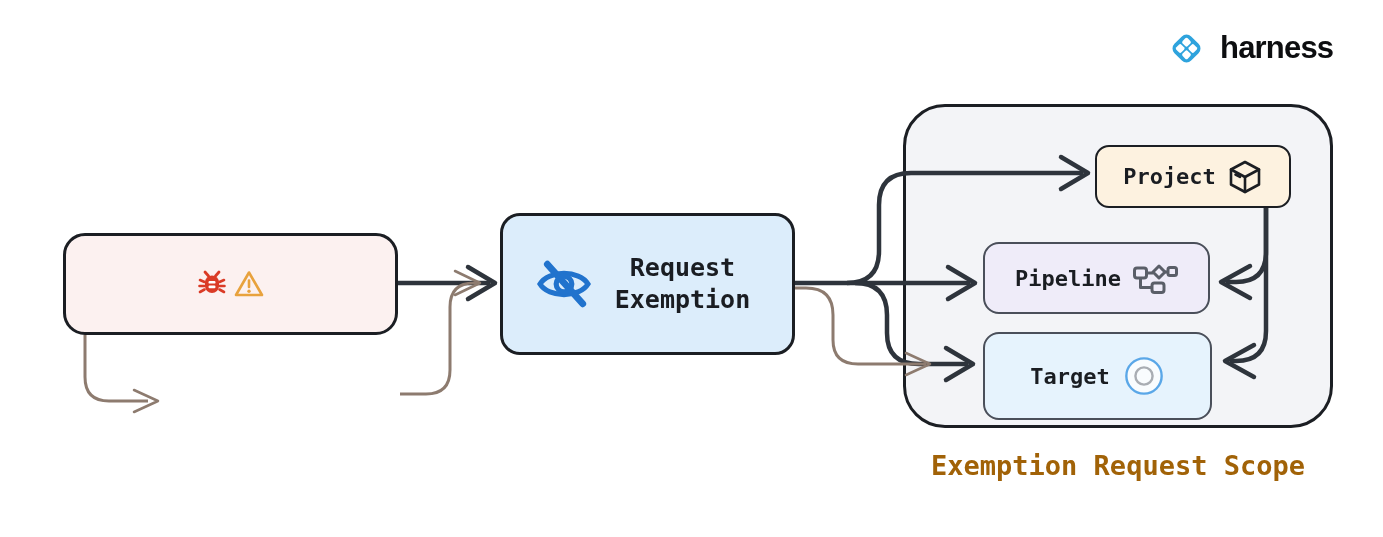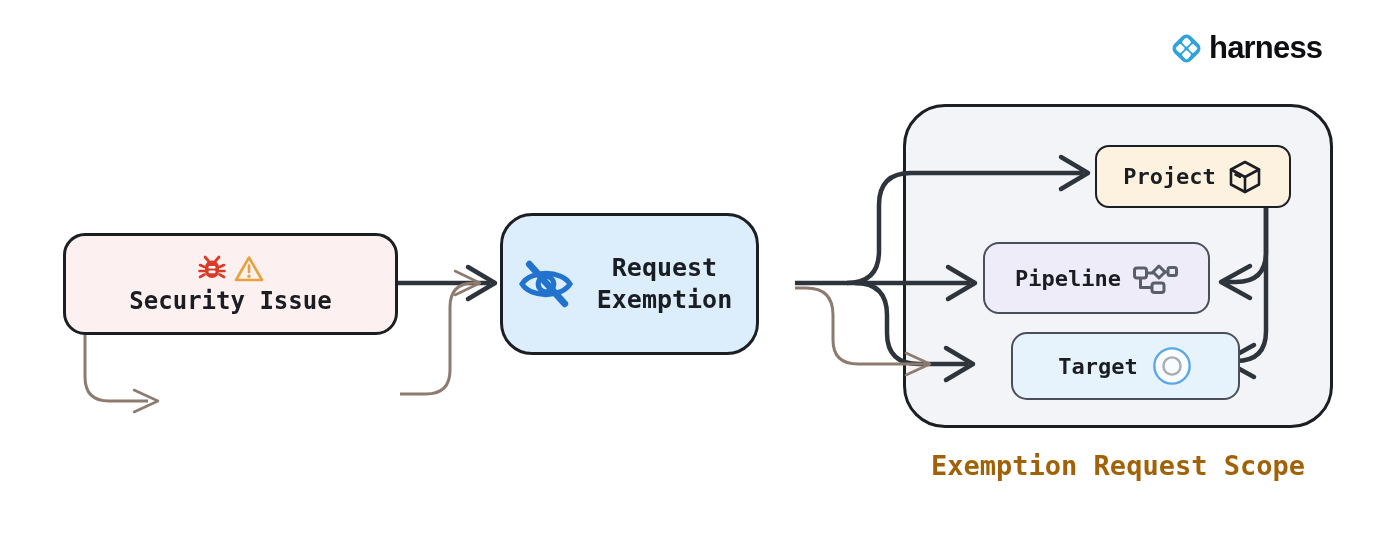--- a/index.html
+++ b/index.html
@@ -27,40 +27,40 @@
     border:3px solid var(--border-dark,#17191d); border-radius:22px;
     background:var(--fill-security,#fcf1f0); flex-direction:column; gap:3px; }
   #security .label { font-size:24px; }
   .icon-row { display:flex; align-items:center; gap:7px; }
 
   #occurrences { left:168px; top:360px; width:232px; height:67px;
     border:2.5px solid var(--border-dark,#212429); border-radius:16px;
     background:var(--fill-occurrence,#fbf2de); }
   #occurrences .label { font-size:20px; }
 
-  #exemption { left:500px; top:213px; width:259px; height:142px;
-    border:3px solid var(--border-dark,#17191d); border-radius:32px;
+  #exemption { left:500px; top:213px; width:295px; height:142px;
+    border:3px solid var(--border-dark,#17191d); border-radius:20px;
     background:var(--fill-exemption,#dcedfb); gap:14px;align-items:center; }
   #exemption .label { width:154px; font-size:25px; text-align:center; line-height:1.3; }
 
   #project { left:1095px; top:145px; width:196px; height:63px;
     border:2.5px solid var(--border-dark,#17191d); border-radius:14px;
     background:var(--fill-project,#fdf2e0); gap:11px; }
   #project .label, #pipeline .label, #target .label { font-size:22px; }
 
   #pipeline { left:983px; top:242px; width:227px; height:72px;
     border:2px solid var(--border-gray,#4a4f5a); border-radius:16px;
     background:var(--fill-pipeline,#efecf9); gap:11px; }
 
-  #target { left:983px; top:332px; width:229px; height:68px;
+  #target { left:983px; top:332px; width:229px; height:88px;
     border:2px solid var(--border-gray,#4a4f5a); border-radius:16px;
-    background:var(--fill-target,#e6f3fd); gap:13px;margin-left:28px; }
+    background:var(--fill-target,#e6f3fd); gap:13px; }
 
   #logo { position:absolute; left:1169px; top:30px; display:flex;
-    align-items:center; gap:5px; z-index:3; }
+    align-items:center; gap:16px; z-index:3; }
   #logo .word { font-family:"Liberation Sans",sans-serif; font-weight:bold;
     font-size:31px; letter-spacing:-0.8px; color:#0d0e10; }
 
   svg.arrows { position:absolute; left:0; top:0; z-index:2; }
 
   .edge-dark  { stroke:var(--arrow-dark,#2e343c); stroke-width:4.5; fill:none; stroke-linejoin:round; }
   .edge-brown { stroke:var(--arrow-brown,#8d7b6f); stroke-width:3;   fill:none; stroke-linejoin:round; }
   .head-dark  { stroke:var(--arrow-dark,#2e343c); stroke-width:4.5; fill:none; stroke-linecap:round; stroke-linejoin:round; }
   .head-brown { stroke:var(--arrow-brown,#8d7b6f); stroke-width:2.5; fill:none; stroke-linecap:round; stroke-linejoin:round; }
 
@@ -121,21 +121,20 @@
         <rect class="ic-red-fill" x="8" y="6.5" width="14" height="17.5" rx="7"></rect>
         <rect class="ic-white-fill" x="11.5" y="12" width="7" height="2.6" rx="1.2"></rect>
         <rect class="ic-white-fill" x="11.5" y="16.6" width="7" height="2.6" rx="1.2"></rect>
       </svg>
       <svg width="30" height="30" viewBox="0 0 30 30">
         <path class="ic-orange-stroke" stroke-width="2.6" d="M15 3.5 L28 26 H2 Z"></path>
         <path class="ic-orange-stroke" stroke-width="2.6" d="M15 11.5 V 18"></path>
         <circle class="ic-orange-fill" cx="15" cy="22.3" r="1.7"></circle>
       </svg>
     </div>
-    <div class="label">Security Issue</div>
   </div>
 
 
   <div class="node" id="exemption">
     <svg width="56" height="50" viewBox="0 0 52 48">
       <path class="ic-blue-stroke" stroke-width="5" d="M3 24 C 11 10.5 41 10.5 49 24 C 41 37.5 11 37.5 3 24 Z"></path>
       <circle class="ic-blue-stroke" stroke-width="5" cx="26" cy="24" r="7.5"></circle>
       <path class="ic-blue-stroke" stroke-width="6.5" d="M10 5 L 44 43"></path>
     </svg>
     <div class="label">Request Exemption</div>

